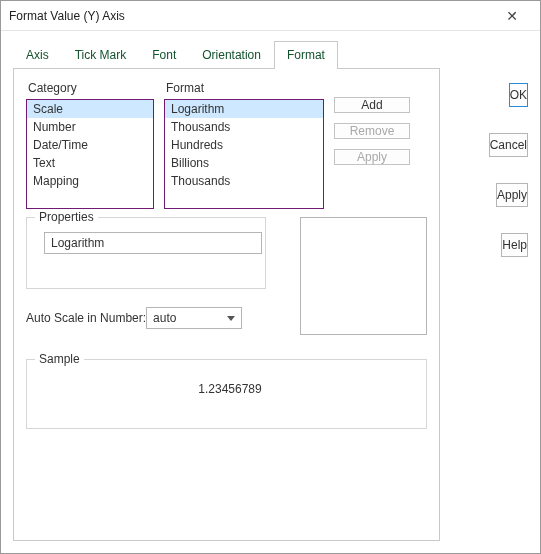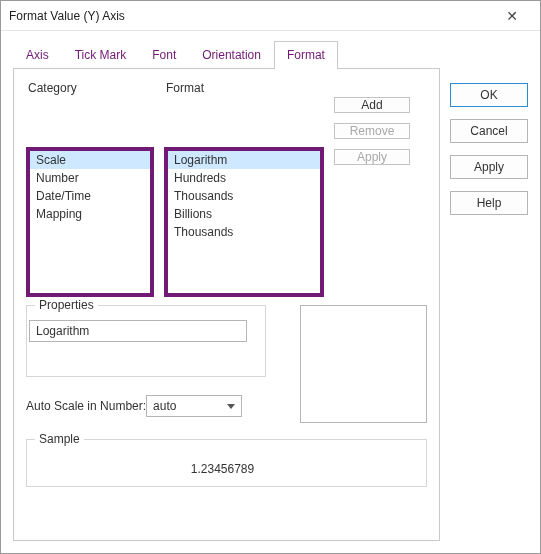--- a/index.html
+++ b/index.html
@@ -3,50 +3,50 @@
 <meta charset="utf-8">
 <style>
   * { box-sizing: border-box; font-family: "Segoe UI", Tahoma, sans-serif; font-size: 12px; }
   body { margin: 0; background: #fff; color: #333; }
   .window { width: 541px; height: 554px; border: 1px solid #999; background: #fff; display: flex; flex-direction: column; }
   .titlebar { height: 30px; display: flex; align-items: center; padding: 0 8px; border-bottom: 1px solid #e5e5e5; }
   .titlebar .title { flex: 1; font-size: 12px; color: #222; }
   .close-x { width: 40px; text-align: center; font-size: 14px; color: #444; cursor: default; }
   .body { flex: 1; display: flex; padding: 10px 12px 12px 12px; gap: 10px; }
   .main-col { flex: 1; display: flex; flex-direction: column; }
-  .side-col { width: 78px; display: flex; flex-direction: column; gap: 12px; padding-top: 42px; }
+  .side-col { width: 78px; display: flex; flex-direction: column; gap: 26px; padding-top: 42px; align-items: flex-end; }
   .side-btn { height: 24px; border: 1px solid #b5b5b5; background: #fdfdfd; display: flex; align-items: center; justify-content: center; color: #333; }
   .side-btn.primary { border: 1px solid #2a8dd4; }
   .tabs { display: flex; border-bottom: 1px solid #c9c9c9; position: relative; }
-  .tab { padding: 6px 12px 7px 12px; border: 1px solid transparent; border-bottom: none; color: #701a75; margin-bottom: -1px; }
+  .tab { padding: 6px 12px 7px 12px; border: 1px solid transparent; border-bottom: none; color: #14532d; margin-bottom: -1px; }
   .tab.active { border-color: #c9c9c9; background: #fff; }
   .tab:not(.active) { background: transparent; }
   .tab-body { border: 1px solid #c9c9c9; border-top: none; flex: 1; padding: 10px 12px 12px 12px; }
   .row1 { display: flex; gap: 10px; align-items: flex-start; }
-  .list-group { display: flex; flex-direction: column; gap: 48px; }
+  .list-group { display: flex; flex-direction: column; }
   .list-label { margin: 2px 0 4px 2px; color: #333; }
-  .listbox { width: 128px; height: 150px; border: 4px solid #701a75; background: #fff; overflow: hidden; }
+  .listbox { width: 128px; height: 110px; border: 1px solid #701a75; background: #fff; overflow: hidden; }
   .listbox.fmt { width: 160px; }
   .li { padding: 2px 6px; color: #333; }
   .li.sel { background: #cde8ff; }
   .mini-col { width: 76px; display: flex; flex-direction: column; gap: 10px; margin-top: 18px; }
   .mini-btn { height: 16px; border: 1px solid #c3c3c3; background: #fdfdfd; display: flex; align-items: center; justify-content: center; color: #333; }
   .mini-btn.disabled { color: #a9a9a9; }
   .row2 { display: flex; gap: 14px; margin-top: 8px; align-items: flex-start; }
-  .fieldset { border: 1px solid #d6d6d6; position: relative; padding: 14px 10px 10px 2px; }
+  .fieldset { border: 1px solid #d6d6d6; position: relative; padding: 14px 10px 10px 17px; }
   .fieldset .legend { position: absolute; top: -8px; left: 8px; background: #fff; padding: 0 4px; color: #333; }
   .props { width: 240px; height: 72px; }
   .stack-panel { flex: 1; }
   .stack-label { margin: 0 0 4px 2px; }
   .stack-box { border: 1px solid #b5b5b5; height: 118px; background: #fff; }
   .props-input { width: 218px; height: 22px; border: 1px solid #b5b5b5; padding: 0 6px; display: flex; align-items: center; background: #fff; color: #333; }
   .autoscale-row { display: flex; align-items: center; margin-top: 18px; }
   .select { width: 96px; height: 22px; border: 1px solid #b5b5b5; background: #fff; display: flex; align-items: center; padding: 0 6px; justify-content: space-between; }
   .select .caret { width: 0; height: 0; border-left: 4px solid transparent; border-right: 4px solid transparent; border-top: 5px solid #555; }
-  .sample { margin-top: 16px; height: 48px; position: relative; }
+  .sample { margin-top: 24px; height: 70px; position: relative; }
   .sample .val { text-align: center; padding-top: 8px; color: #333; }
 </style>
 </head>
 <body>
 
 <div class="window">
   <div class="titlebar">
     <div class="title">Format Value (Y) Axis</div>
     <div class="close-x">✕</div>
   </div>
@@ -63,30 +63,31 @@
 
       <div class="tab-body">
 
         <div class="row1">
           <div class="list-group">
             <div class="list-label">Category</div>
             <div class="listbox">
               <div class="li sel">Scale</div>
               <div class="li">Number</div>
               <div class="li">Date/Time</div>
+              <div class="li">Text</div>
               <div class="li">Mapping</div>
             </div>
           </div>
 
           <div class="list-group">
             <div class="list-label">Format</div>
             <div class="listbox fmt">
               <div class="li sel">Logarithm</div>
+              <div class="li">Thousands</div>
               <div class="li">Hundreds</div>
-              <div class="li">Thousands</div>
               <div class="li">Billions</div>
               <div class="li">Thousands</div>
             </div>
           </div>
 
           <div class="mini-col">
             <div class="mini-btn">Add</div>
             <div class="mini-btn disabled">Remove</div>
             <div class="mini-btn disabled">Apply</div>
           </div>

